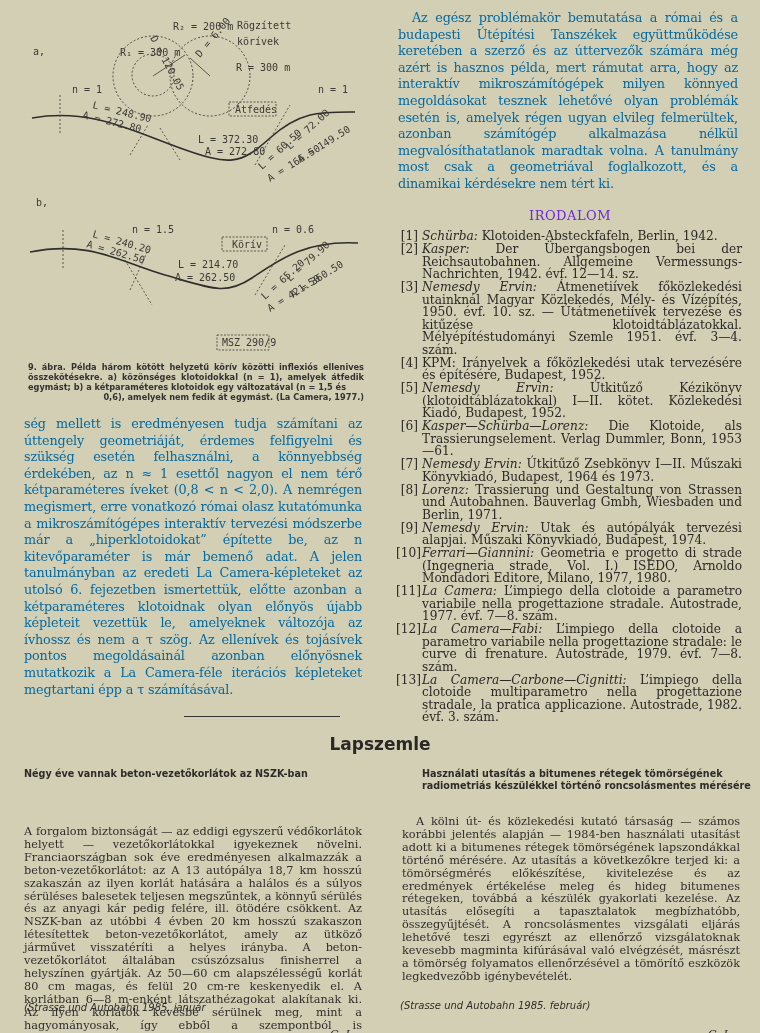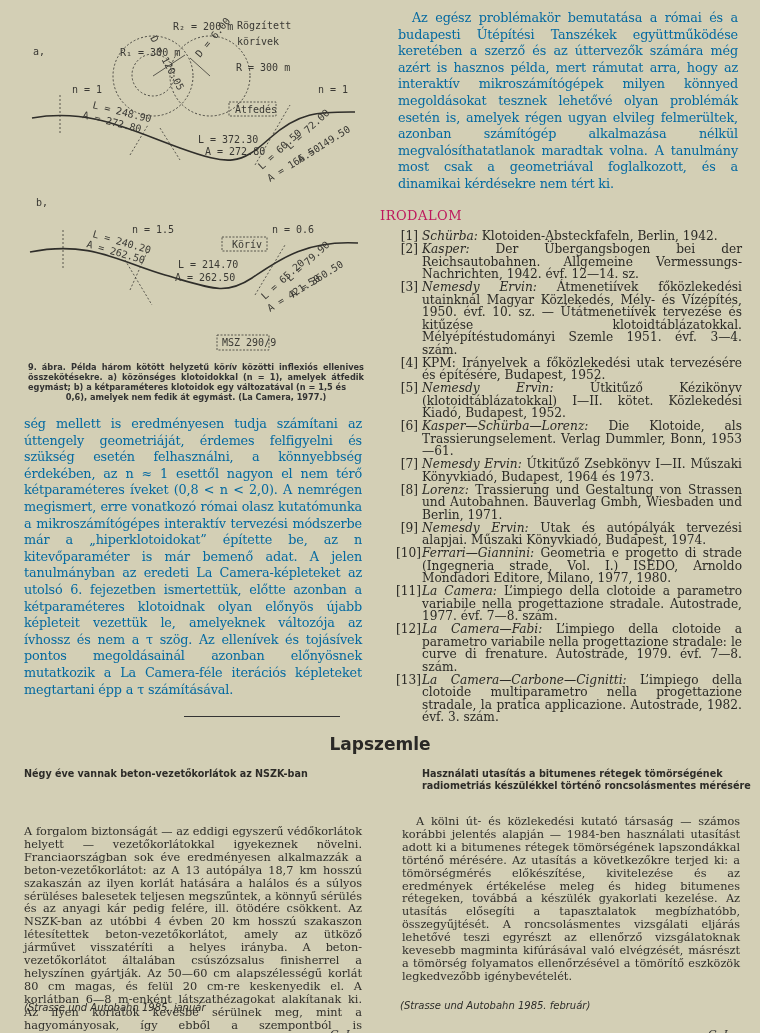--- a/index.html
+++ b/index.html
@@ -10,30 +10,30 @@
   }
   .abs { position:absolute; }
   .figure { left:0; top:0; width:380px; height:400px; }
   .figure svg { position:absolute; left:0; top:0; }
   .fig-text { font-family:"DejaVu Sans Mono", monospace; font-size:10px; fill:#3a3934; }
   .caption {
     left:28px; top:362px; width:336px;
     font-family:"DejaVu Sans", sans-serif; font-weight:bold;
     font-size:8.2px; line-height:10px; text-align:justify; color:#333;
   }
-  .caption .last { text-align:center; display:block; }
+  .caption .last { text-align:right; display:block; }
   .col-text {
     font-size:12.8px; line-height:16.6px; text-align:justify;
     letter-spacing:-0.15px; color:#0369a1;
   }
   .left-body { left:24px; top:416px; width:338px; }
   .right-intro { left:398px; top:10px; width:340px; text-indent:14px; }
   .biblio-title {
-    left:380px; top:208px; width:380px; text-align:left;
-    font-size:13px; letter-spacing:0.5px; color:#be185d;
+    left:380px; top:208px; width:380px; text-align:center;
+    font-size:13px; letter-spacing:0.5px; color:#6d28d9;
   }
   .biblio { left:396px; top:230px; width:346px; font-size:12.2px; line-height:12.5px; }
   .ref { display:flex; margin-bottom:0.5px; text-align:justify; }
   .ref-num { width:22px; flex:none; text-align:right; padding-right:4px; }
   .ref-body { flex:1; }
   .ref-author { font-style:italic; }
   .divider { left:184px; top:716px; width:156px; height:1px; background:#333; }
   .section-title {
     left:0; top:734px; width:760px; text-align:center;
     font-family:"DejaVu Sans", sans-serif; font-weight:bold; 

